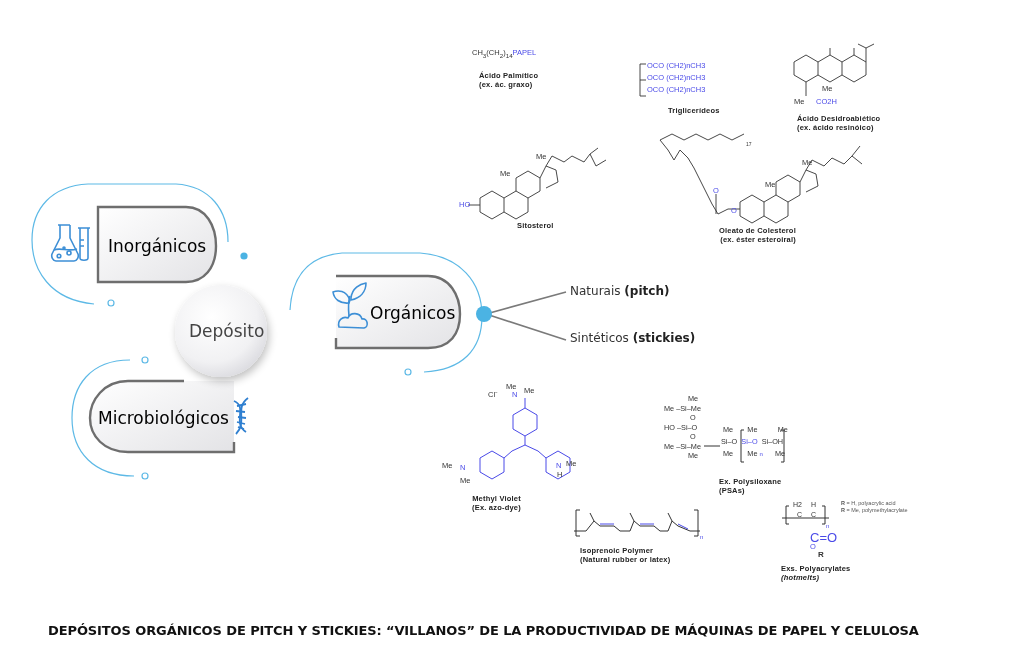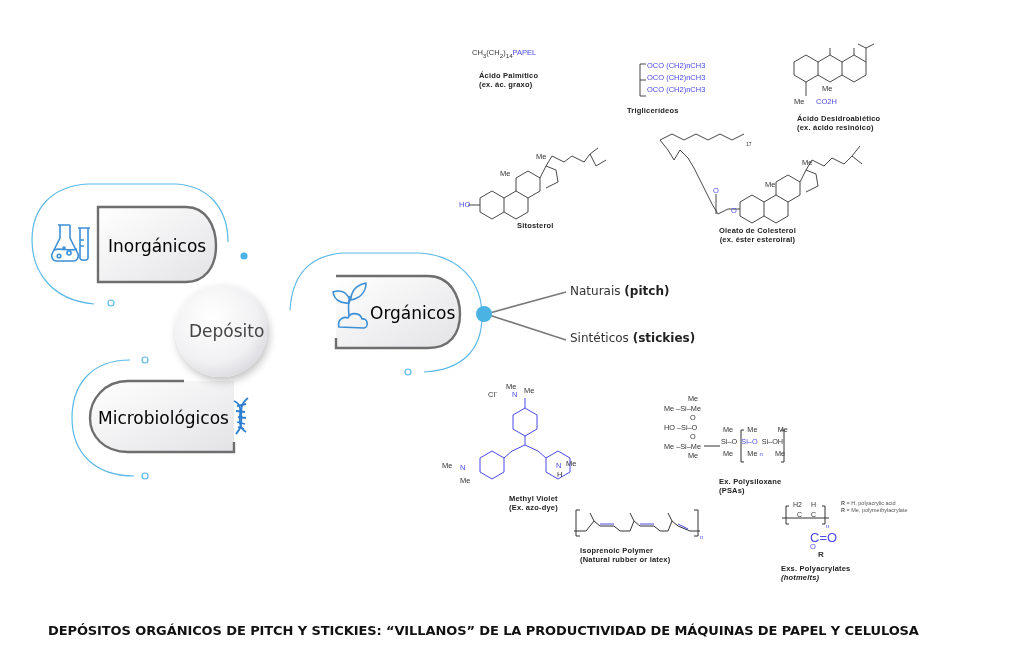--- a/index.html
+++ b/index.html
@@ -160,56 +160,56 @@
   <div class="abs chem-name" style="left:479px;top:71px">
     <div>Ácido Palmítico</div>
       <div>(ex. ác. graxo)</div>
   </div>
 
   <div class="abs chem-formula" style="left:647px;top:60px;line-height:12px">
     <div class="blue">OCO (CH2)nCH3</div>
     <div class="blue">OCO (CH2)nCH3</div>
     <div class="blue">OCO (CH2)nCH3</div>
   </div>
-  <div class="abs chem-name" style="left:627px;top:106px">Triglicerídeos</div>
+  <div class="abs chem-name" style="left:668px;top:106px">Triglicerídeos</div>
 
   <div class="abs chem-formula" style="left:822px;top:84px">Me</div>
   <div class="abs chem-formula" style="left:794px;top:97px">Me</div>
   <div class="abs chem-formula blue" style="left:816px;top:97px">CO2H</div>
   <div class="abs chem-name" style="left:797px;top:114px">
     <div>Ácido Desidroabiético</div>
       <div>(ex. ácido resinóico)</div>
   </div>
 
   <div class="abs chem-formula" style="left:500px;top:169px">Me</div>
   <div class="abs chem-formula" style="left:536px;top:152px">Me</div>
   <div class="abs chem-formula blue" style="left:459px;top:200px">HO</div>
   <div class="abs chem-name" style="left:517px;top:221px">Sitosterol</div>
 
   <div class="abs chem-formula" style="left:765px;top:180px">Me</div>
   <div class="abs chem-formula" style="left:802px;top:158px">Me</div>
   <div class="abs chem-formula blue" style="left:713px;top:186px">O</div>
   <div class="abs chem-formula blue" style="left:731px;top:206px">O</div>
   <div class="abs chem-formula" style="left:746px;top:141px;font-size:5px">17</div>
-  <div class="abs chem-name" style="left:719px;top:226px;text-align:center">
+  <div class="abs chem-name" style="left:719px;top:226px;text-align:right">
     <div>Oleato de Colesterol</div>
       <div>(ex. éster esteroiral)</div>
   </div>
 
   <div class="abs chem-formula" style="left:506px;top:382px">Me</div>
   <div class="abs chem-formula" style="left:488px;top:389px">Cl⁻</div>
   <div class="abs chem-formula blue" style="left:512px;top:390px">N</div>
   <div class="abs chem-formula" style="left:524px;top:386px">Me</div>
   <div class="abs chem-formula" style="left:442px;top:461px">Me</div>
   <div class="abs chem-formula blue" style="left:460px;top:463px">N</div>
   <div class="abs chem-formula" style="left:460px;top:476px">Me</div>
   <div class="abs chem-formula blue" style="left:556px;top:461px">N</div>
   <div class="abs chem-formula" style="left:557px;top:470px">H</div>
   <div class="abs chem-formula" style="left:566px;top:459px">Me</div>
-  <div class="abs chem-name" style="left:509px;top:494px;text-align:left">
+  <div class="abs chem-name" style="left:472px;top:494px;text-align:right">
     <div>Methyl Violet</div>
       <div>(Ex. azo-dye)</div>
   </div>
 
   <div class="abs chem-formula" style="left:664px;top:394px;line-height:9.5px;font-size:7.3px">
     <div style="padding-left:24px">Me</div>
     <div><span>Me</span> –<span>Si</span>–<span>Me</span></div>
     <div style="padding-left:26px">O</div>
     <div><span>HO</span> –<span>Si</span>–<span>O</span></div>
     <div style="padding-left:26px">O</div>

